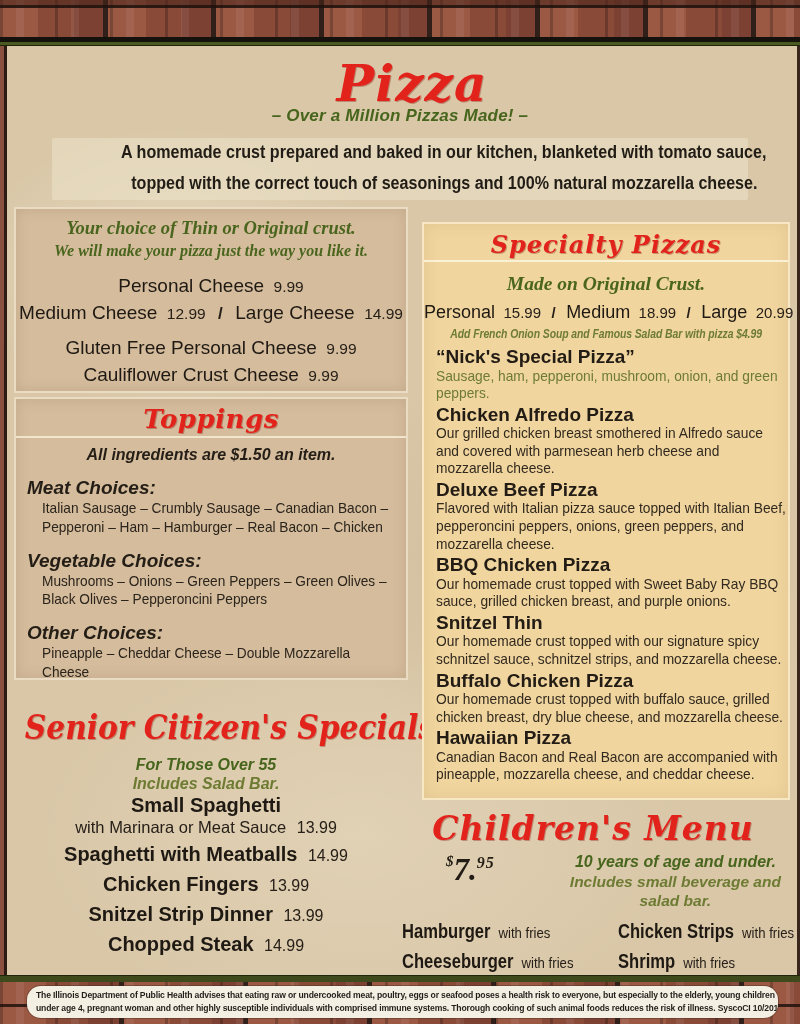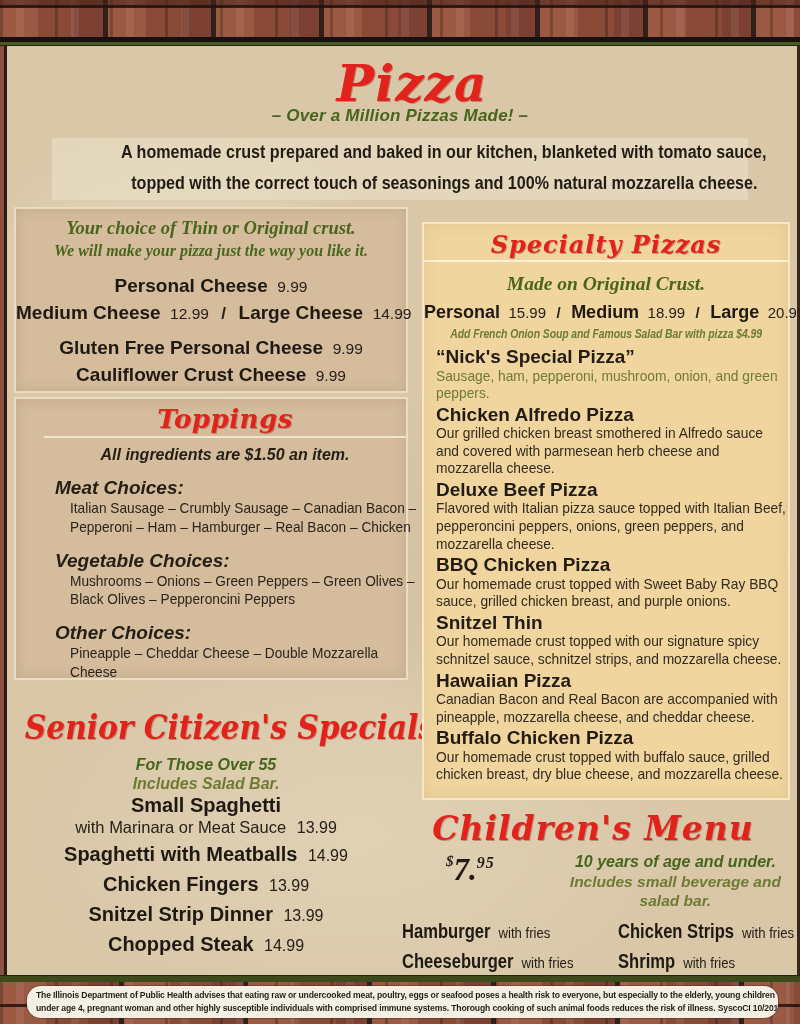--- a/index.html
+++ b/index.html
@@ -71,25 +71,25 @@
   .tan-box {
     position:absolute; left:14px; width:394px;
     background:#d4bc9c; border:2px solid rgba(238,228,204,.8);
     box-shadow:inset 0 0 14px rgba(120,90,60,.18);
   }
   .crust-box { top:161px; height:186px; }
   .crust-box .bx-head { margin-top:9px; font-size:18.5px; }
   .crust-box .bx-sub  { margin-top:3px; font-size:16px; }
   .crust-list { margin-top:13px; line-height:26px; }
   .crust-gap { height:8px; }
-  .it-name { font-weight:bold; font-size:19px; color:#1f1913; }
+  .it-name { font-weight:normal; font-size:19px; color:#1f1913; }
   .it-price { font-size:15.5px; margin-left:5px; }
   .slash { font-weight:bold; font-size:17px; margin:0 8px; }
 
-  .tops-box { top:351px; height:283px;padding-left:28px; }
+  .tops-box { top:351px; height:283px; }
   .tp-head { padding-top:5px; height:39px; text-align:center; font-size:26px; letter-spacing:.5px;
     border-bottom:2px solid rgba(250,243,222,.75); }
   .tp-note { margin-top:8px; text-align:center; font-style:italic; font-weight:bold; font-size:16px; color:#241e17; }
   .tp-group { margin-top:13px; }
   .tp-label { margin-left:11px; font-style:italic; font-weight:bold; font-size:19px; line-height:22px; color:#241e17; }
   .tp-items { margin-left:26px; width:384px; font-size:14.8px; line-height:18.8px;
     transform:scaleX(.925); transform-origin:0 0; color:#2b241c; }
 
   
   .senior { top:659px; left:2px; width:408px; text-align:center; }
@@ -274,26 +274,26 @@
         </div>
         <div>
           <div class="pz-name">BBQ Chicken Pizza</div>
           <div class="pz-desc">Our homemade crust topped with Sweet Baby Ray BBQ sauce, grilled chicken breast, and purple onions.</div>
         </div>
         <div>
           <div class="pz-name">Snitzel Thin</div>
           <div class="pz-desc">Our homemade crust topped with our signature spicy schnitzel sauce, schnitzel strips, and mozzarella cheese.</div>
         </div>
         <div>
+          <div class="pz-name">Buffalo Chicken Pizza</div>
+          <div class="pz-desc">Our homemade crust topped with buffalo sauce, grilled chicken breast, dry blue cheese, and mozzarella cheese.</div>
+        </div>
+        <div>
           <div class="pz-name">Hawaiian Pizza</div>
           <div class="pz-desc">Canadian Bacon and Real Bacon are accompanied with pineapple, mozzarella cheese, and cheddar cheese.</div>
-        </div>
-        <div>
-          <div class="pz-name">Buffalo Chicken Pizza</div>
-          <div class="pz-desc">Our homemade crust topped with buffalo sauce, grilled chicken breast, dry blue cheese, and mozzarella cheese.</div>
         </div>
       </div>
     </div>
 
     <div class="abs children">
       <div class="kid-head script">Children's Menu</div>
       <div class="kid-price-row">
         <div class="kid-price">
           <span class="dollar">$</span><span class="main">7.</span><span class="cents">95</span>
         </div>

